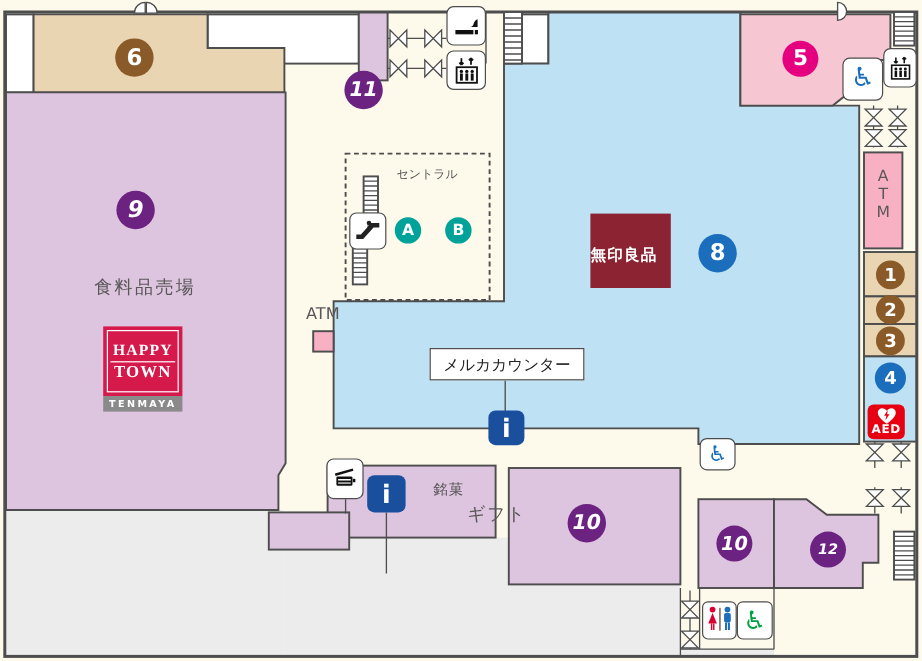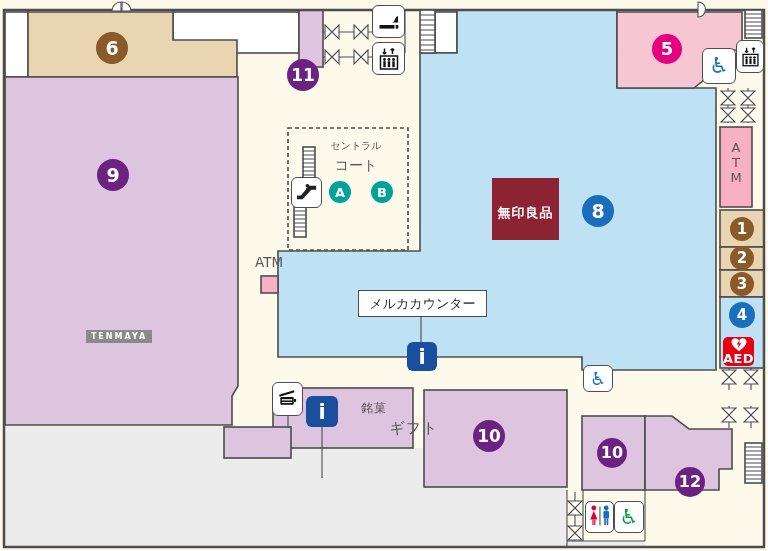--- a/index.html
+++ b/index.html
@@ -12,45 +12,45 @@
   .thin{stroke:var(--border);stroke-width:1.1;fill:none;}
   .f-purple{fill:var(--purple);} .f-tan{fill:var(--tan);}
   .f-pink{fill:var(--pink5);}   .f-blue{fill:var(--blue8);}
   .f-atm{fill:var(--atmpink);}  .f-gray{fill:var(--gray);}
   .f-white{fill:#ffffff;}       .f-cream{fill:var(--bg);}
   .doorfill{fill:#ffffff;stroke:var(--border);stroke-width:1.1;}
 
   
   .marker{position:absolute;border-radius:50%;color:#fff;font-weight:bold;
           display:flex;align-items:center;justify-content:center;line-height:1;}
-  .mk-purple{background:var(--mpurple);} .mk-brown{background:var(--mbrown);}
+  .mk-purple{background:var(--mpurple);font-style:italic;} .mk-brown{background:var(--mbrown);}
   .mk-blue{background:var(--mblue);}     .mk-pink{background:var(--mpink);}
   .mk-teal{background:var(--mteal);}
 
   
   .iconbox{position:absolute;background:#fff;border:1.6px solid var(--border);
            border-radius:6px;display:flex;align-items:center;justify-content:center;
            box-sizing:border-box;}
   .infobox{background:var(--info);border:none;border-radius:6px;color:#fff;
            font-weight:bold;font-size:21px;}
   .aedbox{background:var(--aedred);border:none;border-radius:5px;flex-direction:column;
           color:#fff;font-weight:bold;}
-  .aed-label{font-size:13px;letter-spacing:0.5px;margin-top:-1px;}
+  .aed-label{font-size:10px;letter-spacing:0.5px;margin-top:-1px;}
 
   
   .lbl{position:absolute;color:var(--textgray);text-align:center;line-height:1.2;}
   .boxlbl{position:absolute;background:#fff;border:1.6px solid var(--border);
           display:flex;align-items:center;justify-content:center;color:#222;
           box-sizing:border-box;}
   .atmcol{position:absolute;display:flex;flex-direction:column;align-items:center;
           color:var(--textgray);font-size:13px;line-height:15px;}
 
   
   .muji{position:absolute;background:var(--muji);display:flex;align-items:flex-end;
-        justify-content:center;color:#fff;font-weight:bold;box-sizing:border-box;}
+        justify-content:flex-start;color:#fff;font-weight:bold;box-sizing:border-box;}
   .muji span{font-size:13px;letter-spacing:1px;margin-bottom:18px;white-space:nowrap;}
 
   
   .logo{position:absolute;background:var(--logored);padding:3px;box-sizing:border-box;}
   .logo-inner{border:1.5px solid #fff;width:100%;height:100%;box-sizing:border-box;
               display:flex;flex-direction:column;align-items:center;justify-content:center;
               font-family:"Liberation Serif","DejaVu Serif",serif;color:#fff;}
   .logo-l1{font-weight:bold;font-size:13px;letter-spacing:1px;border-bottom:1.5px solid #fff;
            padding:0 2px 1px 2px;}
   .logo-l2{font-weight:bold;font-size:14px;letter-spacing:1px;margin-top:1px;}
@@ -166,46 +166,52 @@
     <path class="thin" d="M421 317 V343 M322 427 V478 M288 416 V428"></path>
   </svg>
 
   <div class="marker mk-brown" style="left:96px;top:32px;width:32px;height:32px;font-size:19px;">6</div>
   <div class="marker mk-purple" style="left:97px;top:159px;width:32px;height:32px;font-size:19px;">9</div>
   <div class="marker mk-purple" style="left:287px;top:59px;width:32px;height:32px;font-size:17px;">11</div>
   <div class="marker mk-pink" style="left:652px;top:34px;width:30px;height:30px;font-size:18px;">5</div>
   <div class="marker mk-blue" style="left:582px;top:195px;width:32px;height:32px;font-size:19px;">8</div>
   <div class="marker mk-purple" style="left:473px;top:420px;width:32px;height:32px;font-size:17px;">10</div>
   <div class="marker mk-purple" style="left:597px;top:438px;width:30px;height:30px;font-size:16px;">10</div>
-  <div class="marker mk-purple" style="left:675px;top:443px;width:30px;height:30px;font-size:16px;margin-top:24px;">12</div>
+  <div class="marker mk-purple" style="left:675px;top:443px;width:30px;height:30px;font-size:12px;">12</div>
   <div class="marker mk-brown" style="left:730px;top:217px;width:24px;height:24px;font-size:15px;">1</div>
   <div class="marker mk-brown" style="left:730px;top:246px;width:24px;height:24px;font-size:15px;">2</div>
   <div class="marker mk-brown" style="left:730px;top:272px;width:24px;height:24px;font-size:15px;">3</div>
   <div class="marker mk-blue" style="left:729px;top:302px;width:26px;height:26px;font-size:15px;">4</div>
   <div class="marker mk-teal" style="left:329px;top:181px;width:22px;height:22px;font-size:13px;">A</div>
   <div class="marker mk-teal" style="left:371px;top:181px;width:22px;height:22px;font-size:13px;">B</div>
 
+  <div class="lbl" style="left:48px;top:230px;width:146px;font-size:15px;letter-spacing:2px;">食料品売場</div>
   <div class="lbl" style="left:296px;top:140px;width:120px;font-size:10px;">セントラル</div>
-  <div class="lbl" style="left:296px;top:157px;width:120px;font-size:14px;">コート</div>
   <div class="lbl" style="left:344px;top:401px;width:60px;font-size:12px;letter-spacing:1px;">銘菓</div>
   <div class="lbl" style="left:344px;top:419px;width:60px;font-size:15px;letter-spacing:1px;margin-left:40px;">ギフト</div>
   <div class="lbl" style="left:240px;top:254px;width:58px;font-size:13.5px;">ATM</div>
 
   <div class="atmcol" style="left:722px;top:140px;width:28px;">
     <span>A</span>
     <span>T</span>
     <span>M</span>
   </div>
 
   <div class="boxlbl" style="left:358px;top:290px;width:129px;height:27px;font-size:13px;">メルカカウンター</div>
 
   <div class="muji" style="left:492px;top:178px;width:67px;height:62px;">
     <span>無印良品</span>
   </div>
 
+  <div class="logo" style="left:86px;top:272px;width:66px;height:58px;">
+    <div class="logo-inner">
+      <span class="logo-l1">HAPPY</span>
+      <span class="logo-l2">TOWN</span>
+    </div>
+  </div>
   <div class="logo-bar" style="left:86px;top:330px;width:66px;height:13px;">TENMAYA</div>
 
   <div class="iconbox" style="left:372px;top:5px;width:33px;height:33px;">
     <svg width="24" height="24" viewBox="0 0 24 24">
       <rect x="2.5" y="15" width="15" height="3.6" fill="#111"></rect>
       <rect x="18.7" y="15" width="2.6" height="3.6" fill="#111"></rect>
       <path d="M14.5 12.5 C19 12.5 16.5 7.5 21 6 L21 12.5 Z" fill="#111"></path>
     </svg>
   </div>
 

